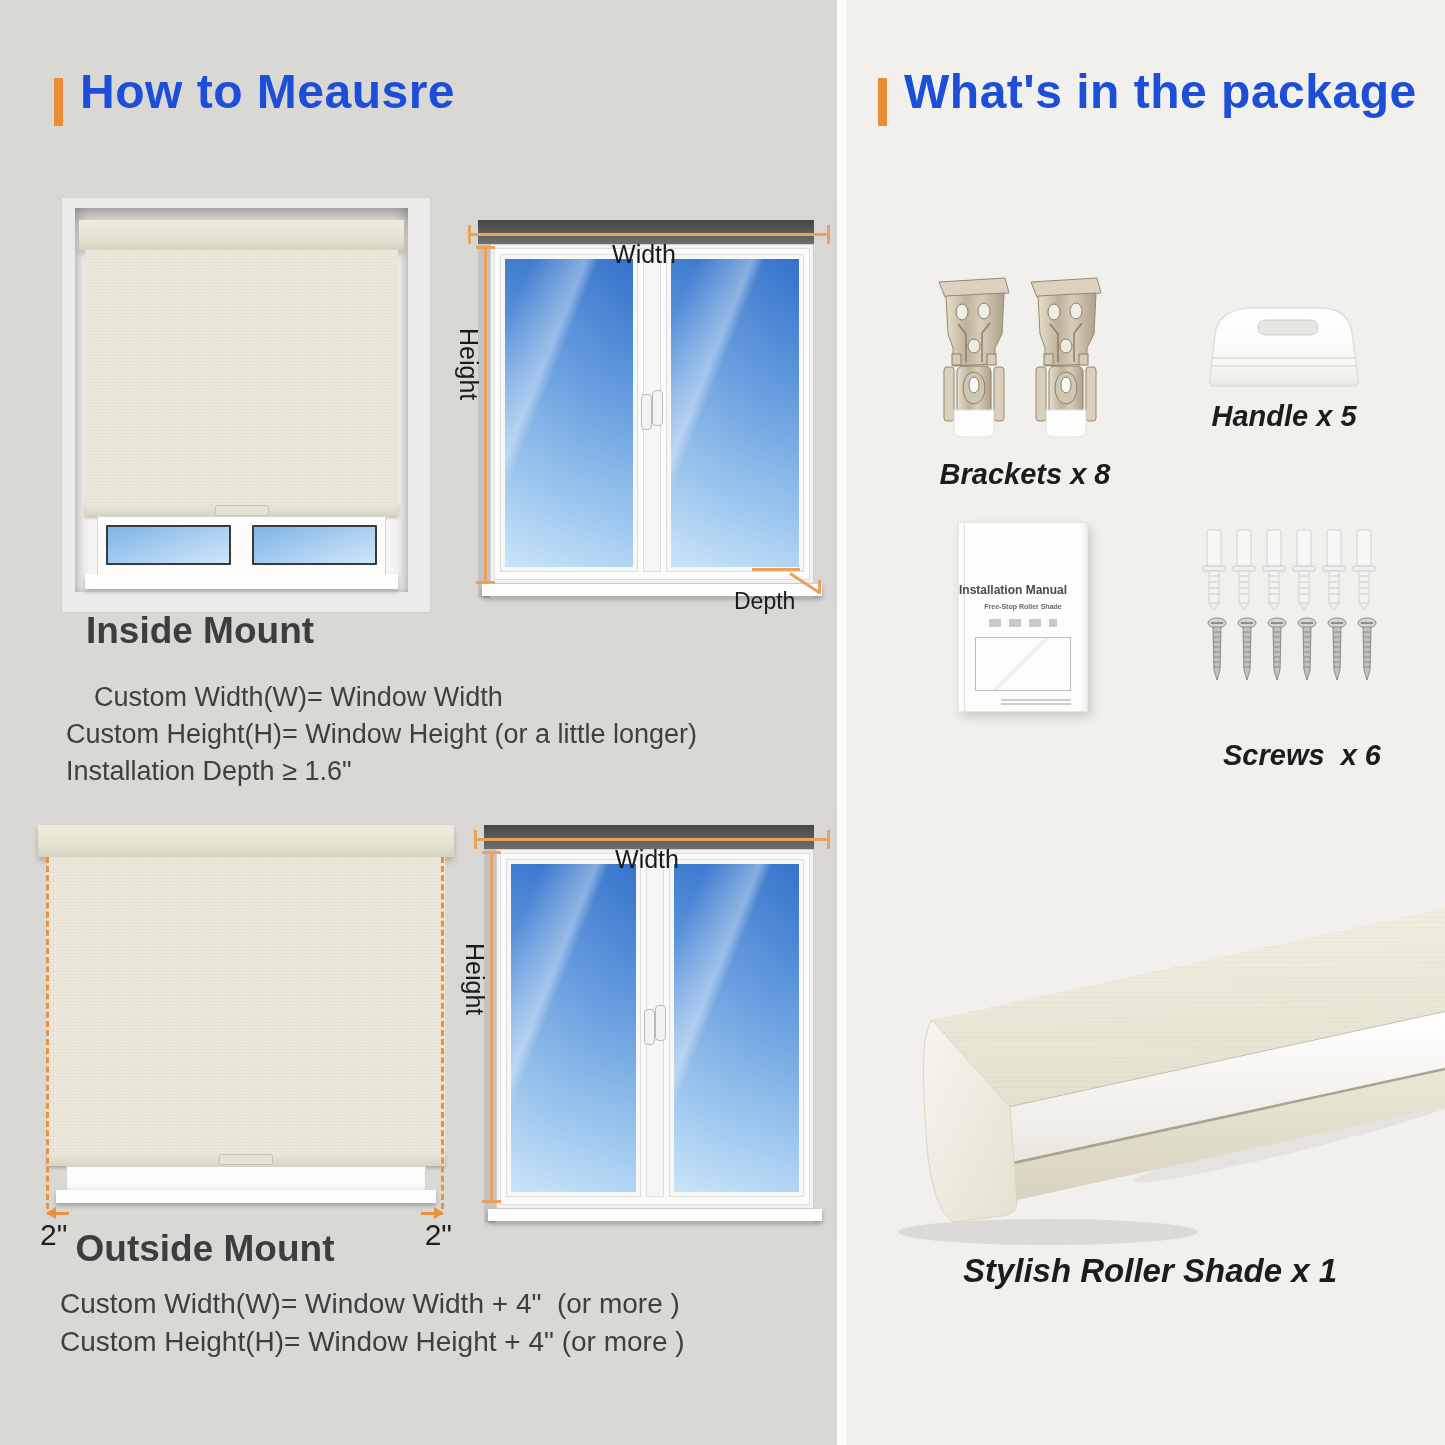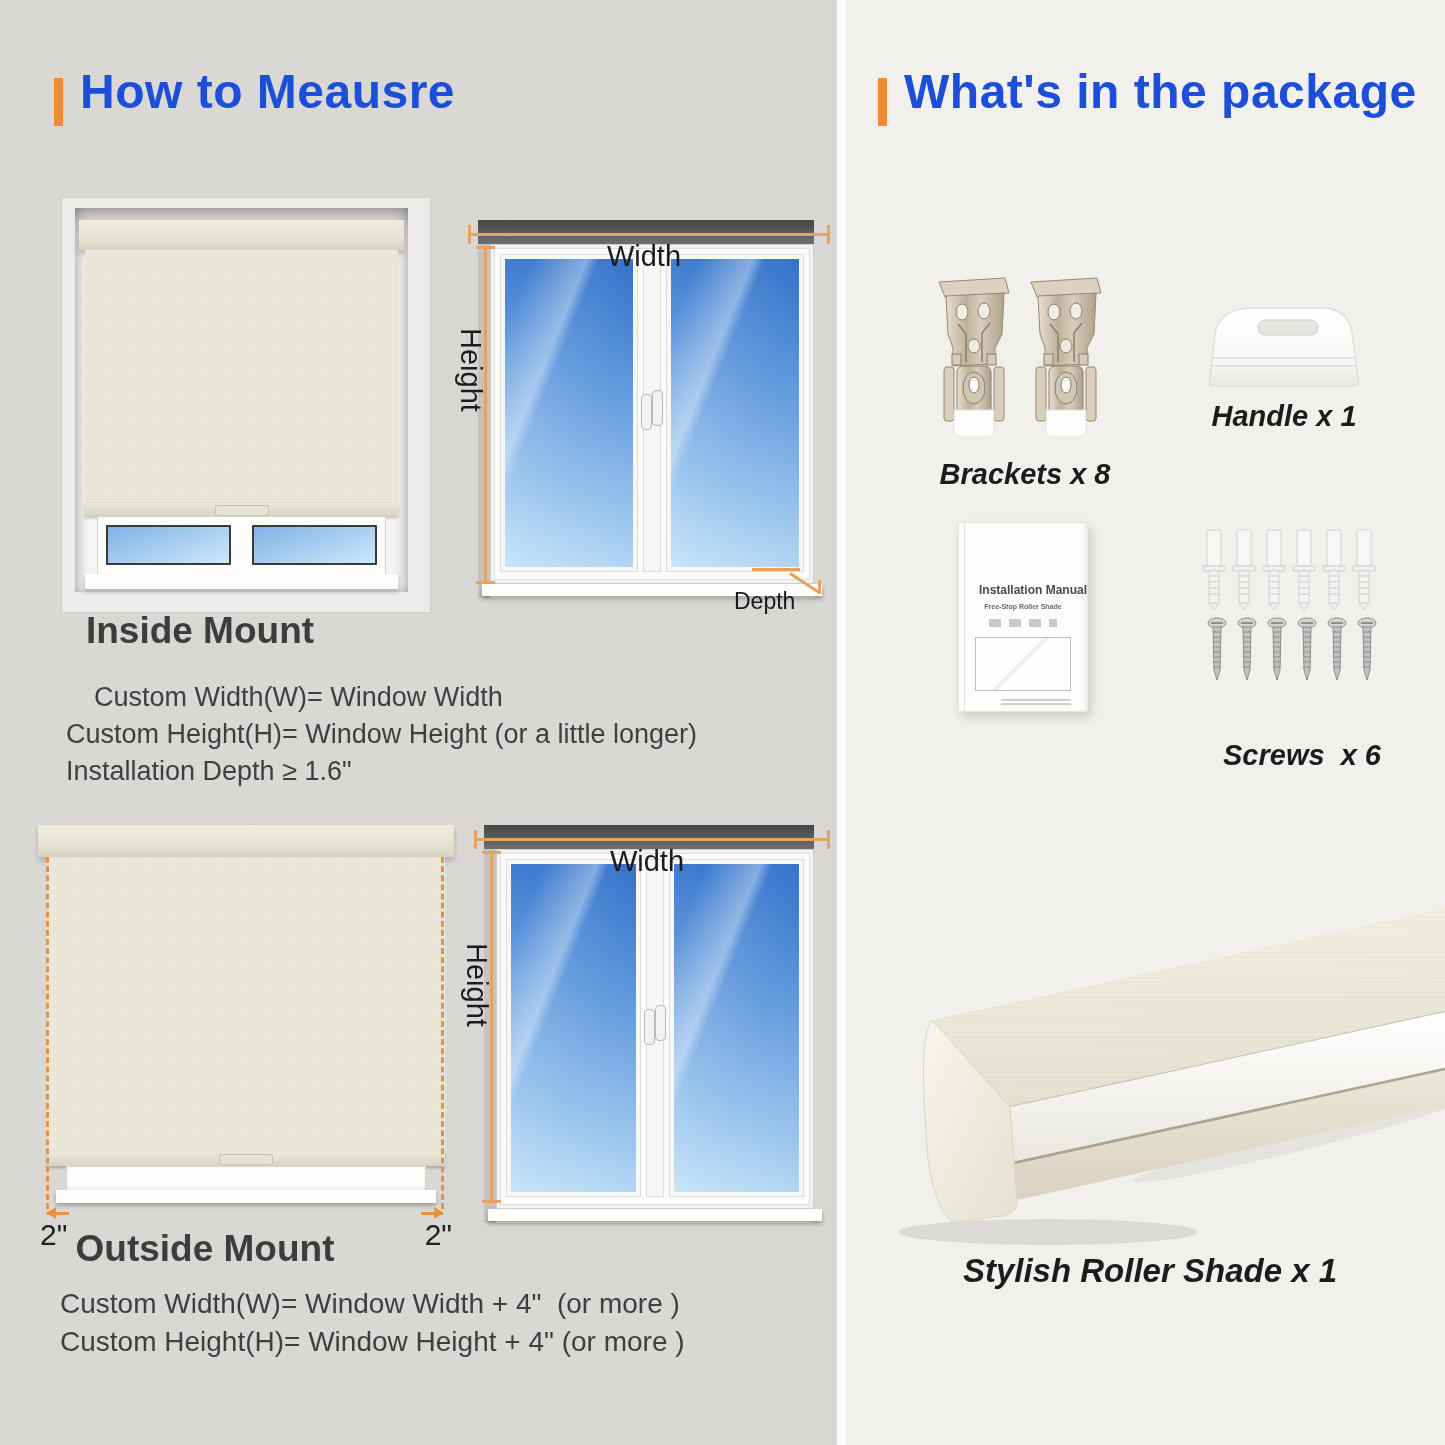--- a/index.html
+++ b/index.html
@@ -62,27 +62,27 @@
   .glass-deep{background:linear-gradient(200deg,#2F6FC9 0%,#5E97DC 35%,#9CC6EE 75%,#C8E4F8 100%);}
   .wd-mullion{width:18px;margin:9px 0 11px 0;background:#F6F6F4;box-shadow:inset 0 0 0 1px #DCDCDA;position:relative;}
   .wd-handle{position:absolute;width:9px;height:34px;background:#F2F2F0;border:1px solid #B9B9B7;border-radius:4px;}
   .wd-sill{position:absolute;left:4px;right:-8px;bottom:2px;height:12px;background:#FEFEFD;
     box-shadow:0 3px 4px rgba(0,0,0,0.30);}
   
   .m-line-h{height:3px;background:#E7A35E;}
   .m-line-v{width:3px;background:#E7A35E;}
   .m-tick-v{width:3px;height:19px;background:#E7A35E;}
   .m-tick-h{width:19px;height:3px;background:#E7A35E;}
-  .m-label{font-size:29px;color:#1B1B1B;}
+  .m-label{font-size:25px;color:#1B1B1B;}
   .m-label-v{writing-mode:vertical-rl;}
   
   .manual{background:#FDFDFC;border:1px solid #E6E6E3;
     box-shadow:3px 5px 10px rgba(0,0,0,0.16), inset -7px 0 9px -7px rgba(0,0,0,0.12);}
   .manual-spine{position:absolute;left:5px;top:0;bottom:0;width:1px;background:#E2E2E0;}
-  .manual-title{position:absolute;left:0;right:0;top:60px;text-align:right;font-size:12px;font-weight:700;color:#4A4A4A;}
+  .manual-title{position:absolute;left:0;right:0;top:60px;text-align:left;font-size:12px;font-weight:700;color:#4A4A4A;}
   .manual-sub{position:absolute;left:0;right:0;top:80px;text-align:center;font-size:7px;font-weight:700;color:#6A6A6A;}
   .manual-icons{position:absolute;left:30px;right:30px;top:96px;height:8px;
     background:repeating-linear-gradient(90deg,#C9C9C7 0 12px,transparent 12px 20px);}
   .manual-box{position:absolute;left:16px;right:16px;top:114px;height:52px;border:1px solid #BDBDBB;
     background:linear-gradient(135deg,transparent 46%,rgba(0,0,0,0.07) 48%,transparent 52%);}
   .manual-fine{position:absolute;right:16px;bottom:10px;width:70px;height:2px;background:#CFCFCD;box-shadow:0 4px 0 #CFCFCD;}
 </style>
 </head>
 <body>
 
@@ -240,21 +240,21 @@
         <linearGradient id="hg" x1="0" y1="0" x2="0" y2="1">
           <stop offset="0" stop-color="#FFFFFF"></stop>
             <stop offset="0.7" stop-color="#F7F7F5"></stop>
           <stop offset="1" stop-color="#E9E8E5"></stop>
         </linearGradient>
       </defs>
       <path d="M10,88 Q7,88 8,80 L13,36 Q17,12 46,10 L122,10 Q146,12 150,34 L156,80 Q157,88 153,88 Z" fill="url(#hg)" stroke="#DEDEDB" stroke-width="1.5"></path>
       <rect x="56" y="22" width="60" height="15" rx="7" fill="#E7E6E3" stroke="#CFCFCC" stroke-width="1"></rect>
       <path d="M11,60 L153,60 M10,68 L154,68" stroke="#E4E3E0" stroke-width="2" fill="none"></path>
     </svg>
-    <div class="abs lbl" style="left:356px;top:400px;width:164px;">Handle x 1</div>
+    <div class="abs lbl" style="left:356px;top:400px;width:164px;">Handle x 5</div>
 
     <div class="abs manual" style="left:112px;top:522px;width:128px;height:188px;">
       <div class="manual-spine"></div>
       <div class="manual-title">Installation Manual</div>
       <div class="manual-sub">Free-Stop Roller Shade</div>
       <div class="manual-icons"></div>
       <div class="manual-box"></div>
       <div class="manual-fine"></div>
     </div>
 

